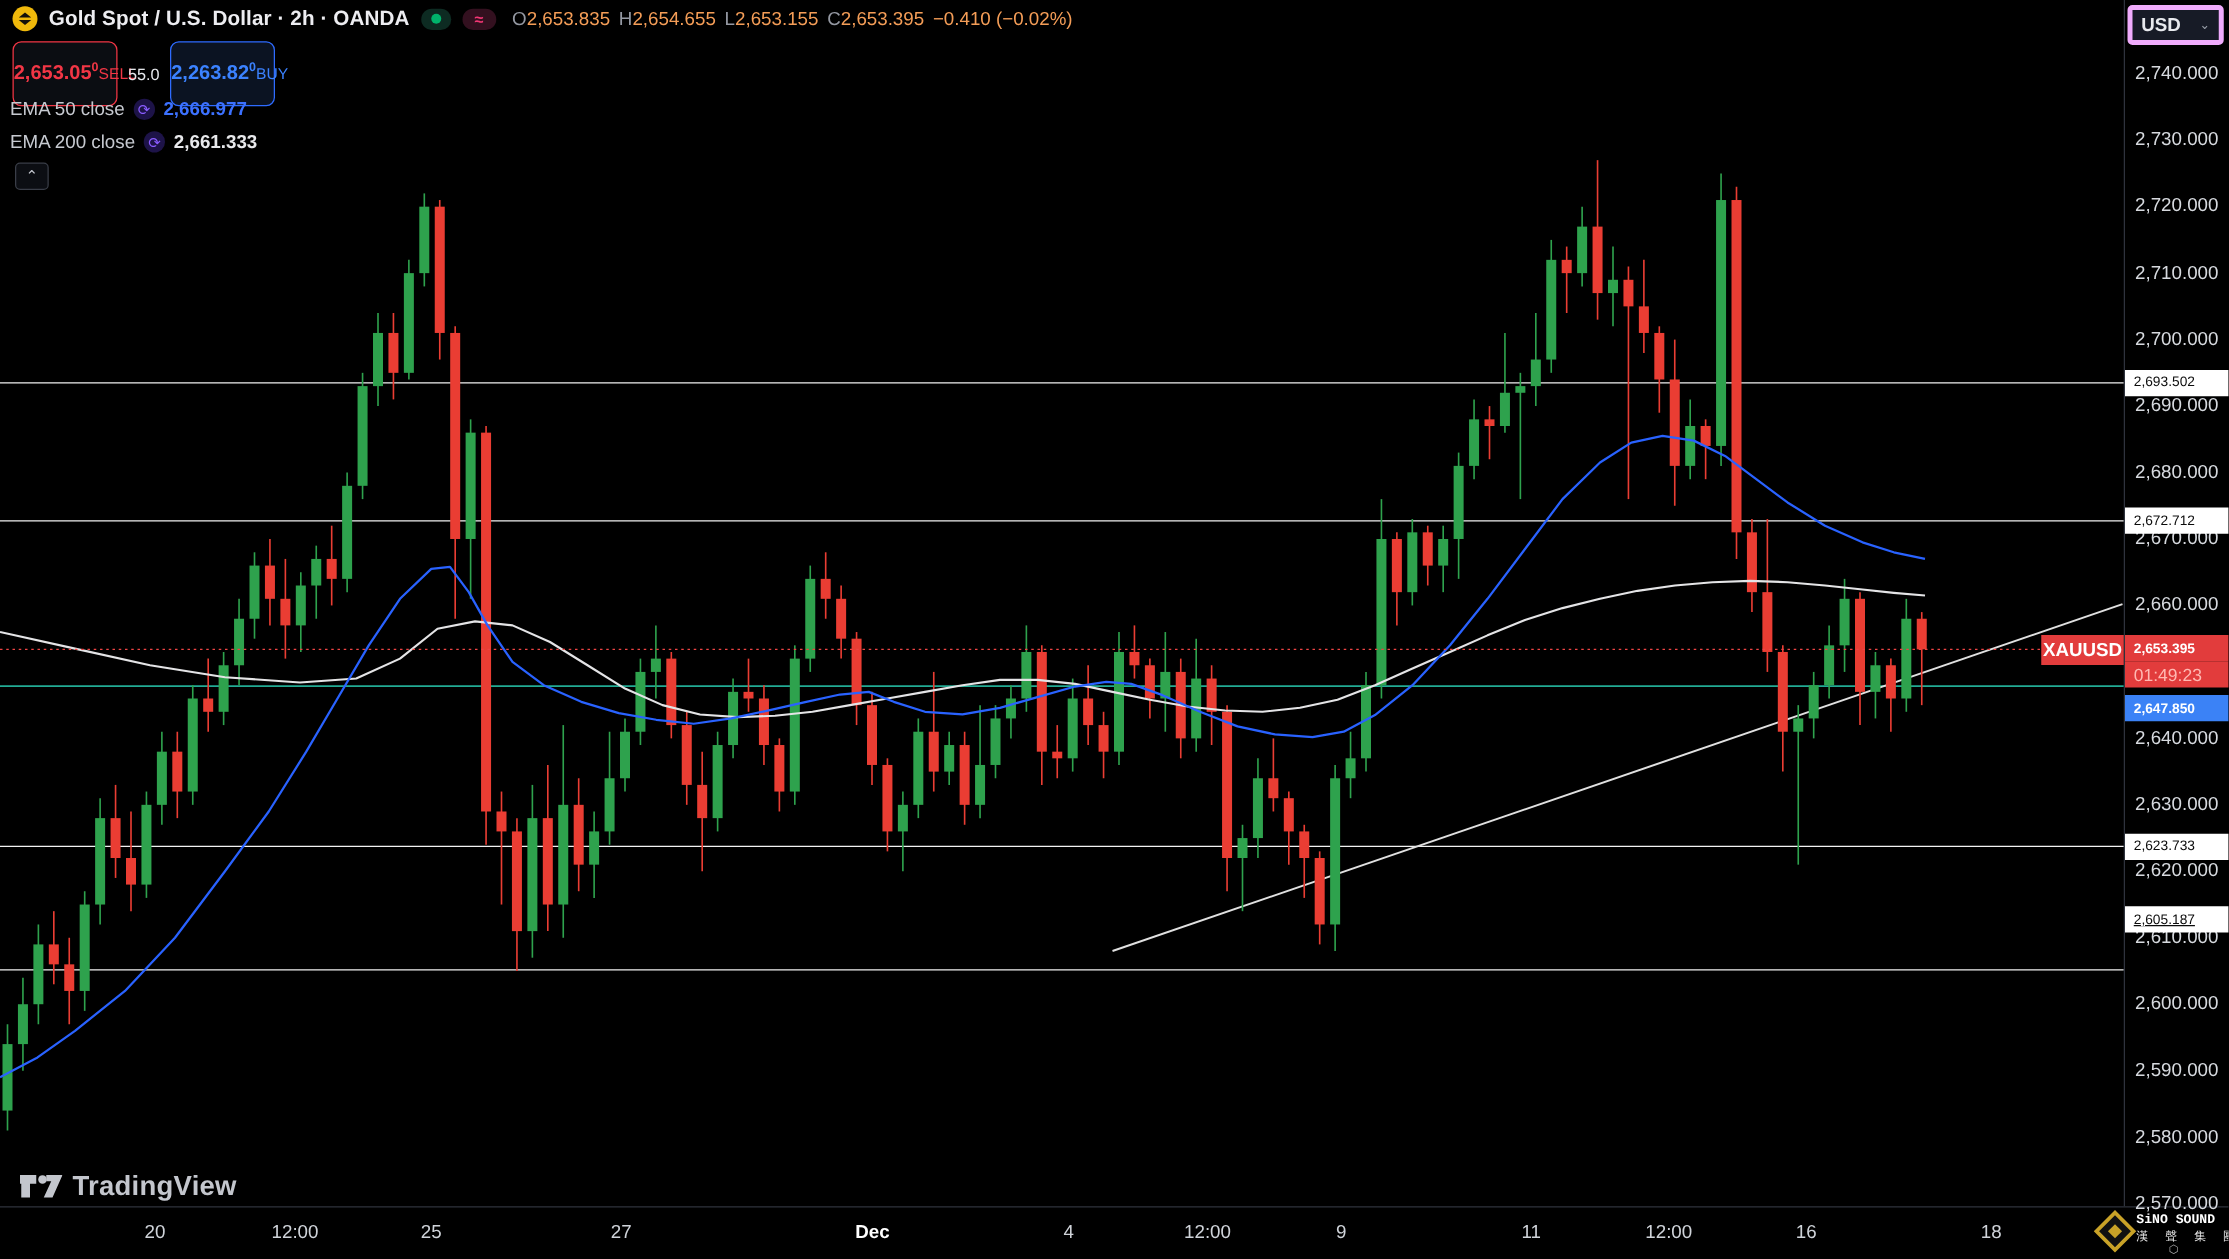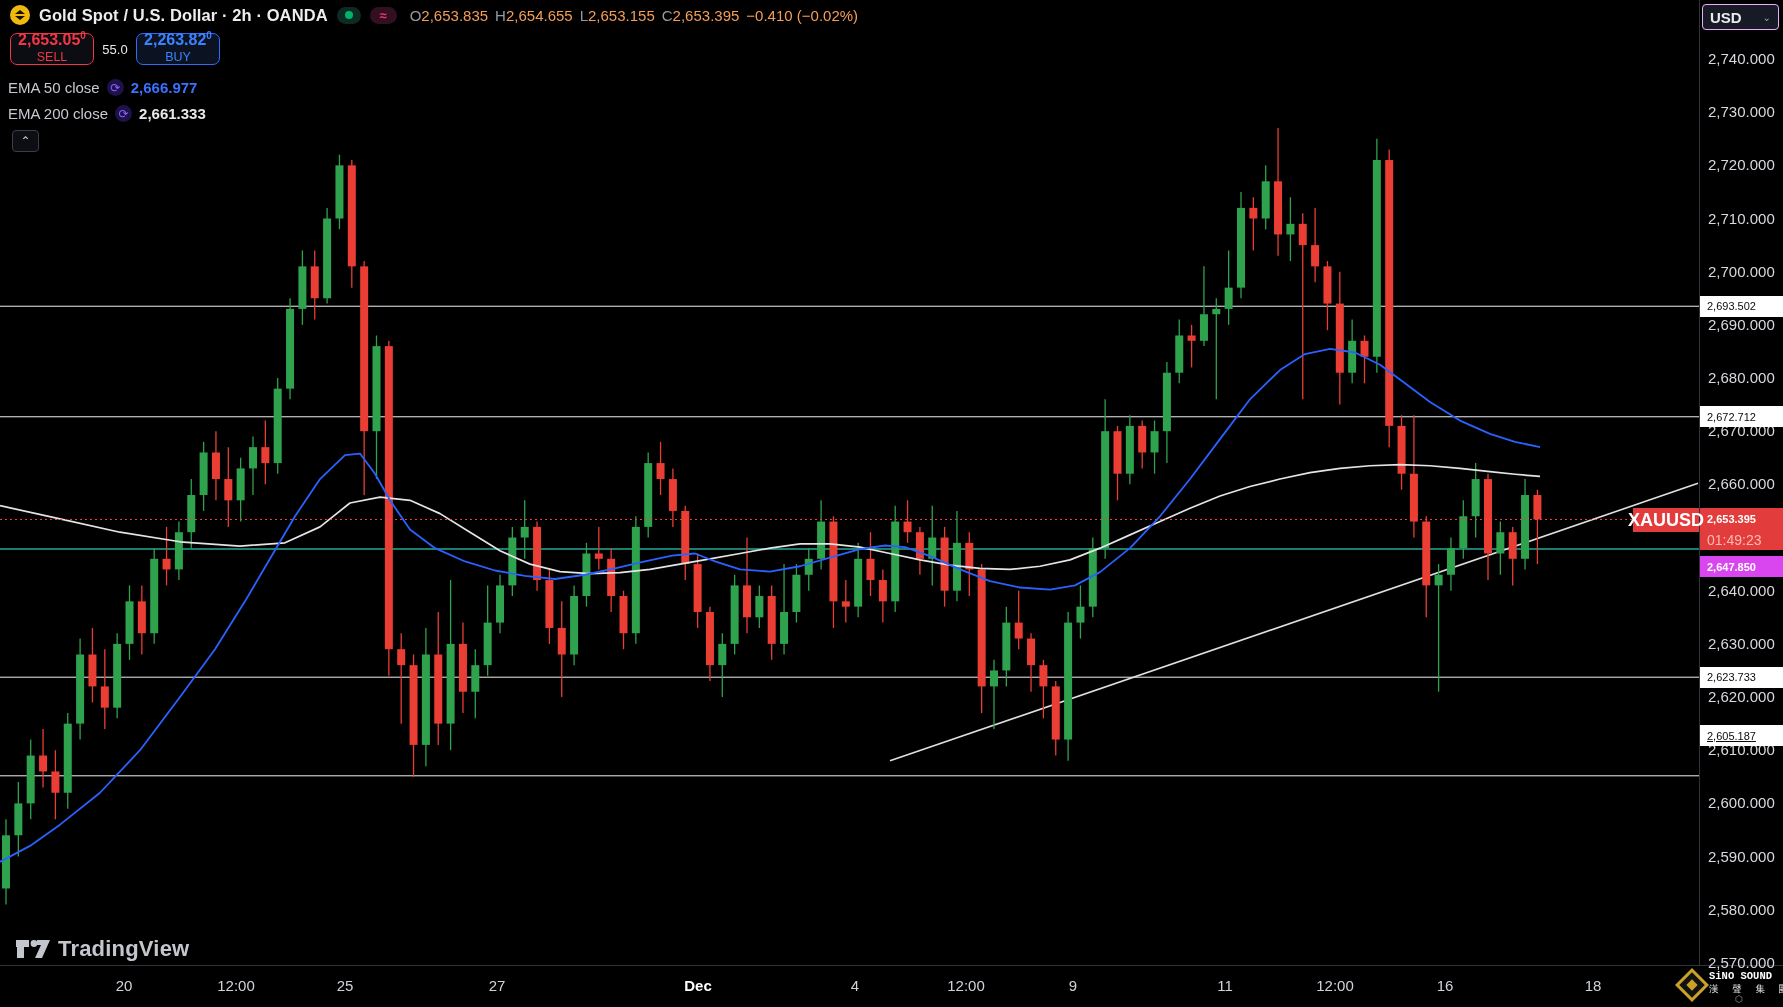--- a/index.html
+++ b/index.html
@@ -15,50 +15,50 @@
   .pill{height:17px;border-radius:9px;display:flex;align-items:center;justify-content:center;}
   .pill.mkt{width:24px;background:#0d2b22;}
   .pill.mkt i{width:8px;height:8px;border-radius:50%;background:#00b36b;}
   .pill.approx{width:27px;background:#33101f;color:#f23674;font-size:13px;font-weight:700;font-style:normal;}
   .ohlc{display:flex;gap:7px;font-size:15px;white-space:nowrap;margin-left:4px;}
   .ohlc b{color:#9599a3;font-weight:400;}
   .ohlc s{color:#f49d57;text-decoration:none;}
 
   
   .bs{position:absolute;left:10px;top:33px;display:flex;align-items:center;z-index:30;}
-  .bs .box{width:84px;height:32px;border-radius:7px;background:#0b0d12;display:flex;flex-direction:column;align-items:center;justify-content:flex-end;line-height:1.05;cursor:pointer;}
+  .bs .box{width:84px;height:52px;border-radius:7px;background:#0b0d12;display:flex;flex-direction:row;align-items:center;justify-content:space-between;line-height:1.05;cursor:pointer;}
   .bs .box.sell{border:1.5px solid #f23645;color:#f23645;}
   .bs .box.buy{border:1.5px solid #2e6bff;color:#3b82ff;background:#0b1322;}
   .bs .px{font-size:16px;font-weight:700;}
   .bs .px sup{font-size:10px;font-weight:700;}
   .bs .lbl{font-size:12.5px;margin-top:2px;}
   .bs .spread{width:42px;text-align:center;color:#e6e8ec;font-size:13px;}
 
   
   .ind{position:absolute;left:8px;display:flex;align-items:center;gap:7px;font-size:15px;z-index:30;}
   .ind .name{color:#c6c9d0;}
   .ind .ico{width:17px;height:17px;border-radius:50%;background:#1d1348;color:#8a5cff;font-size:12px;display:flex;align-items:center;justify-content:center;}
   .ind .val50{color:#3c71ff;font-weight:600;}
   .ind .val200{color:#e8e9ec;font-weight:600;}
 
   .collapse{position:absolute;left:12px;top:130px;width:27px;height:22px;border:1px solid #3a3e48;border-radius:4px;
     background:#0c0e13;color:#c6c9d0;display:flex;align-items:center;justify-content:center;font-size:12px;cursor:pointer;z-index:30;}
 
   
   .tick{position:absolute;left:1708px;font-size:15px;color:#d6d9de;white-space:nowrap;z-index:5;}
-  .usd-btn{position:absolute;left:1702px;top:4px;width:77px;height:25px;background:#171b26;border:1px solid #f0abfc;border-radius:4px;
+  .usd-btn{position:absolute;left:1702px;top:4px;width:77px;height:25px;background:#171b26;border:4px solid #f0abfc;border-radius:4px;
     display:flex;align-items:center;justify-content:space-between;padding:12px 7px;z-index:30;cursor:pointer;}
   .usd-btn .cur{color:#e8eaee;font-size:15px;font-weight:700;}
   .usd-btn .car{color:#9aa0aa;font-size:10px;}
   .tag{position:absolute;left:1700px;width:83px;height:21px;display:flex;align-items:center;padding-left:7px;font-size:11px;z-index:10;white-space:nowrap;}
   .tag.white{background:#fff;color:#0b0b0b;}
   .tag.red{background:#e23c3c;color:#fff;font-weight:700;}
-  .tag.teal{background:#d946ef;color:#fff;font-weight:700;}
+  .tag.teal{background:#3b82f6;color:#fff;font-weight:700;}
   .tag.count{background:#e23c3c;color:#ffb9b3;font-weight:400;font-size:14px;text-align:center;}
-  .sym-tag{position:absolute;background:#e23c3c;color:#fff;font-weight:700;font-size:18px;
+  .sym-tag{position:absolute;background:#e23c3c;color:#fff;font-weight:700;font-size:15px;
     display:flex;align-items:center;justify-content:center;z-index:10;}
 
   
   .tlab{position:absolute;top:977px;transform:translateX(-50%);font-size:15px;color:#cfd3d9;z-index:5;white-space:nowrap;}
   .tlab.bold{font-weight:700;color:#fff;}
 
   
   .tv-logo{position:absolute;left:16px;top:936px;display:flex;align-items:center;gap:8px;z-index:20;}
   .tv-logo .txt{font-size:22px;font-weight:700;color:#c3c6cd;letter-spacing:.2px;}
   .sino{position:absolute;left:1680px;top:970px;display:flex;gap:5px;z-index:20;align-items:flex-start;font-family:Liberation Mono, monospace;}

